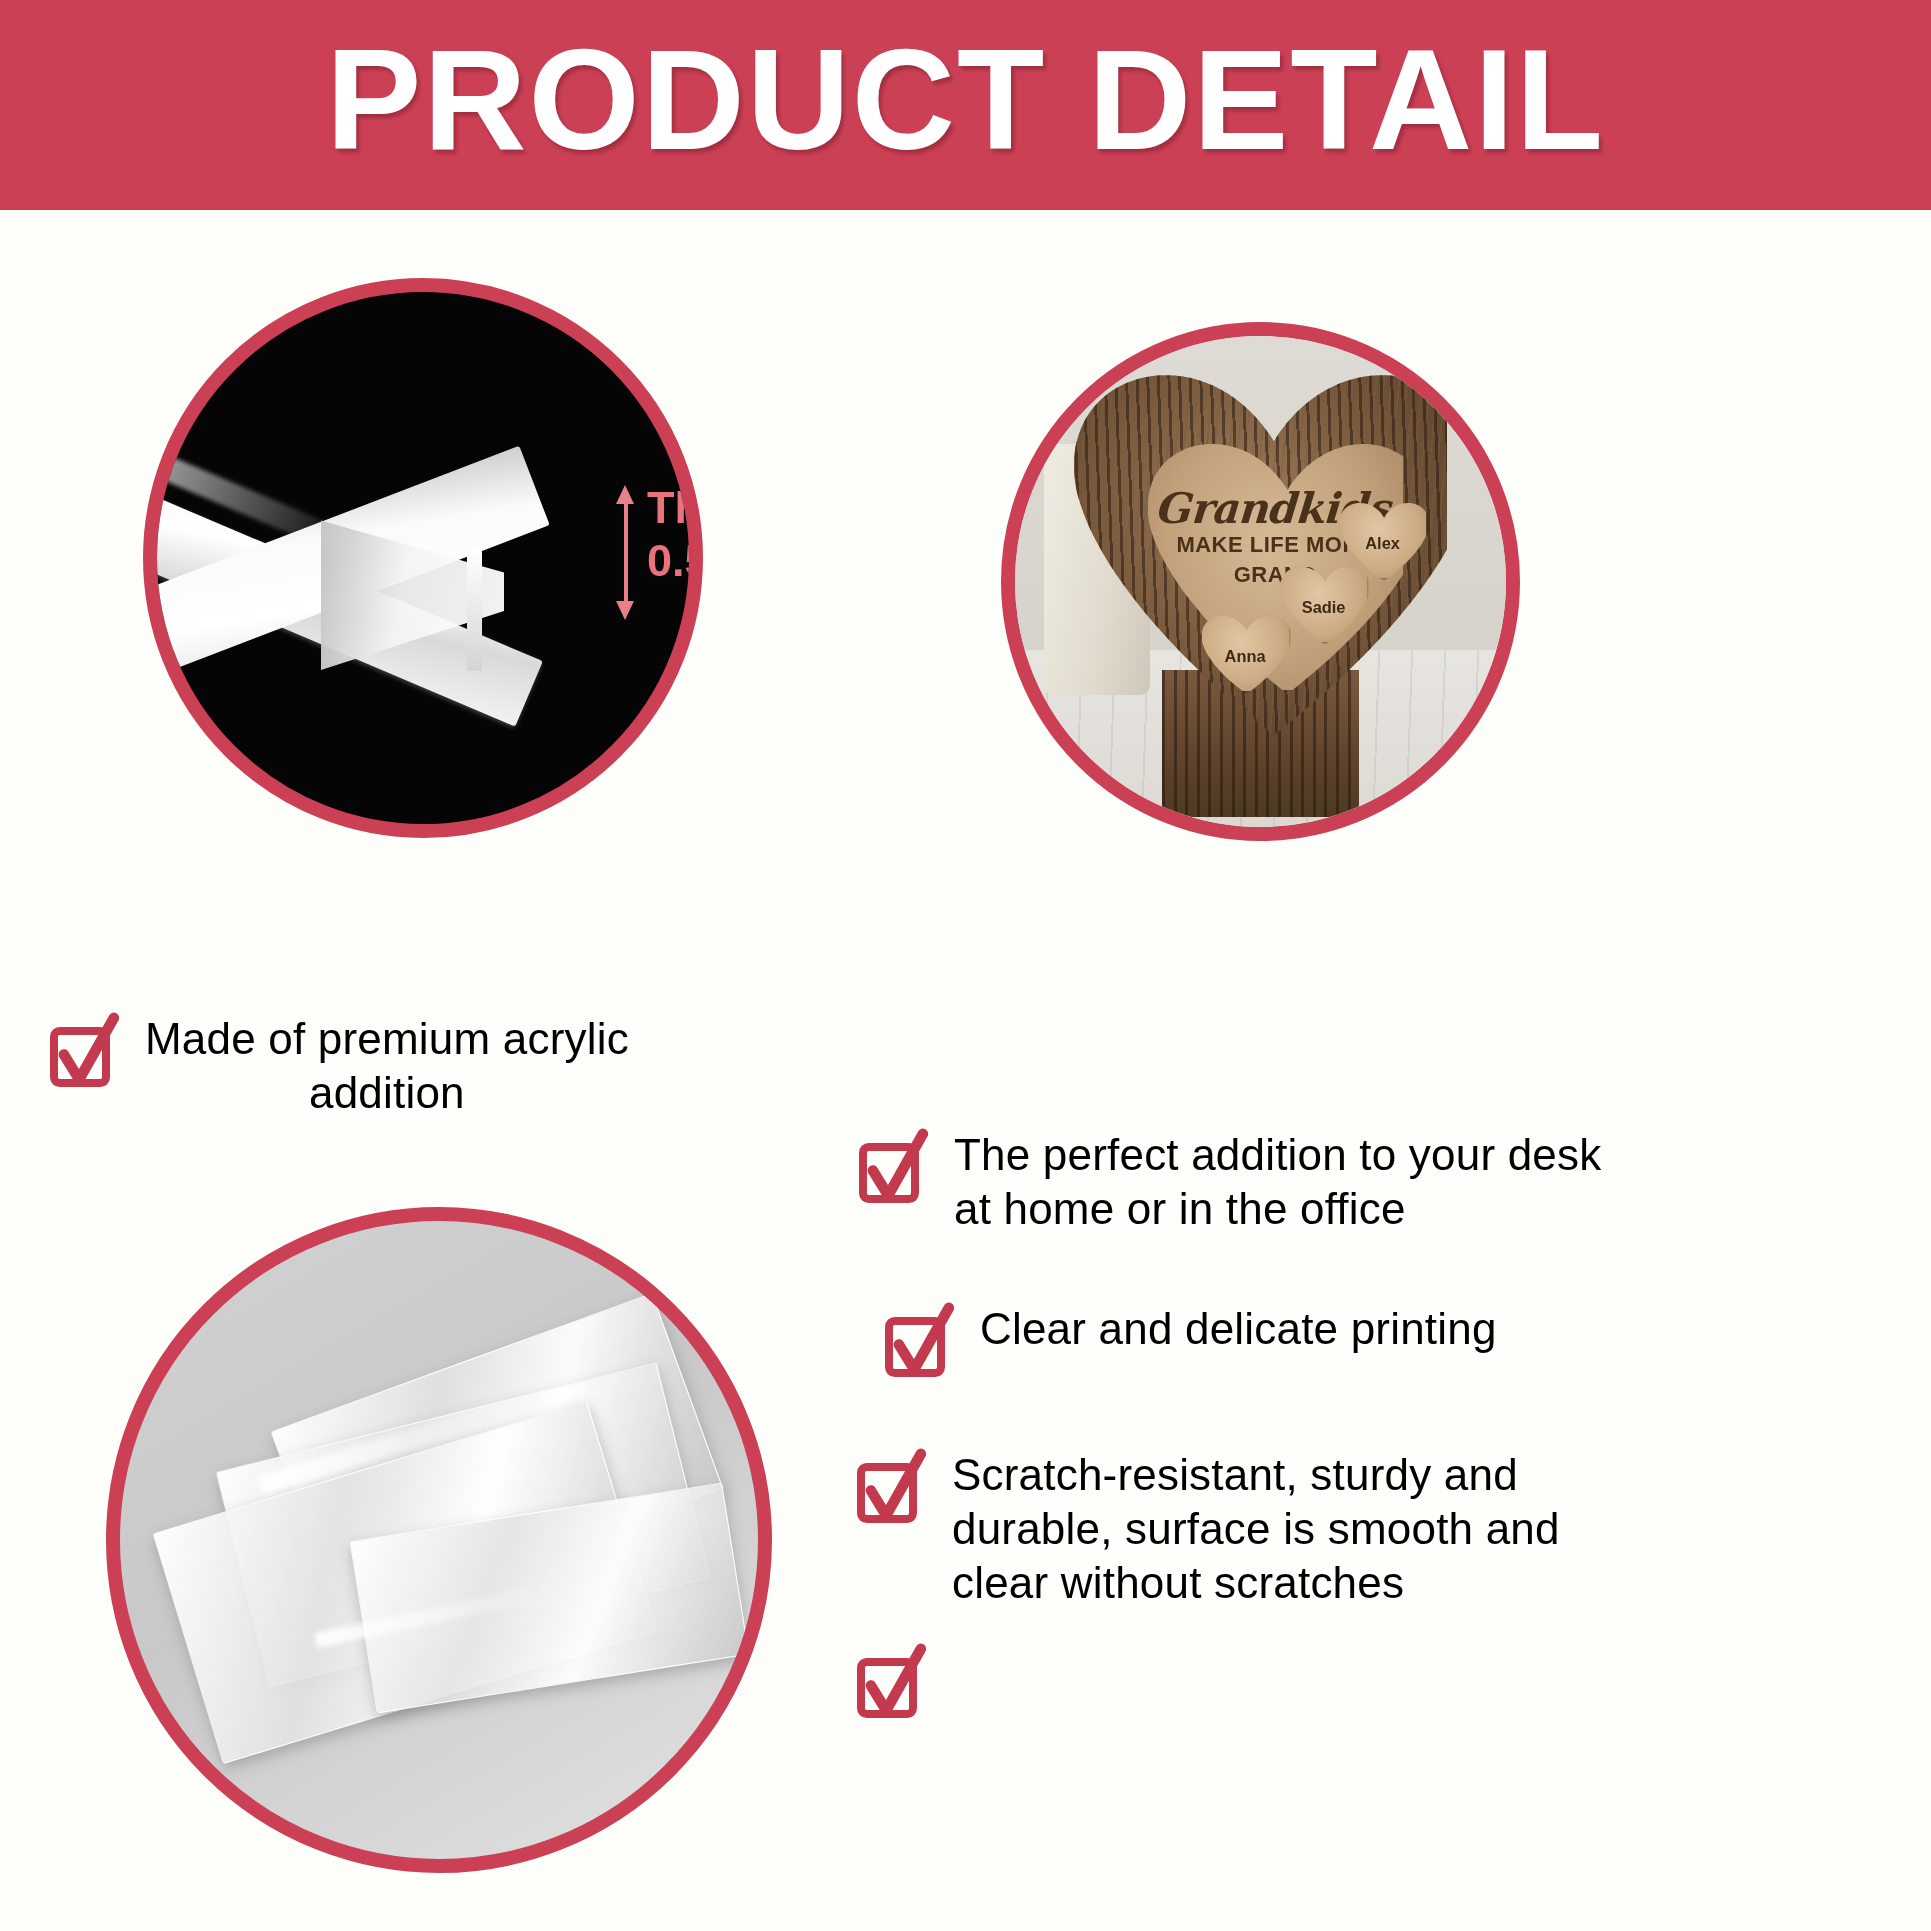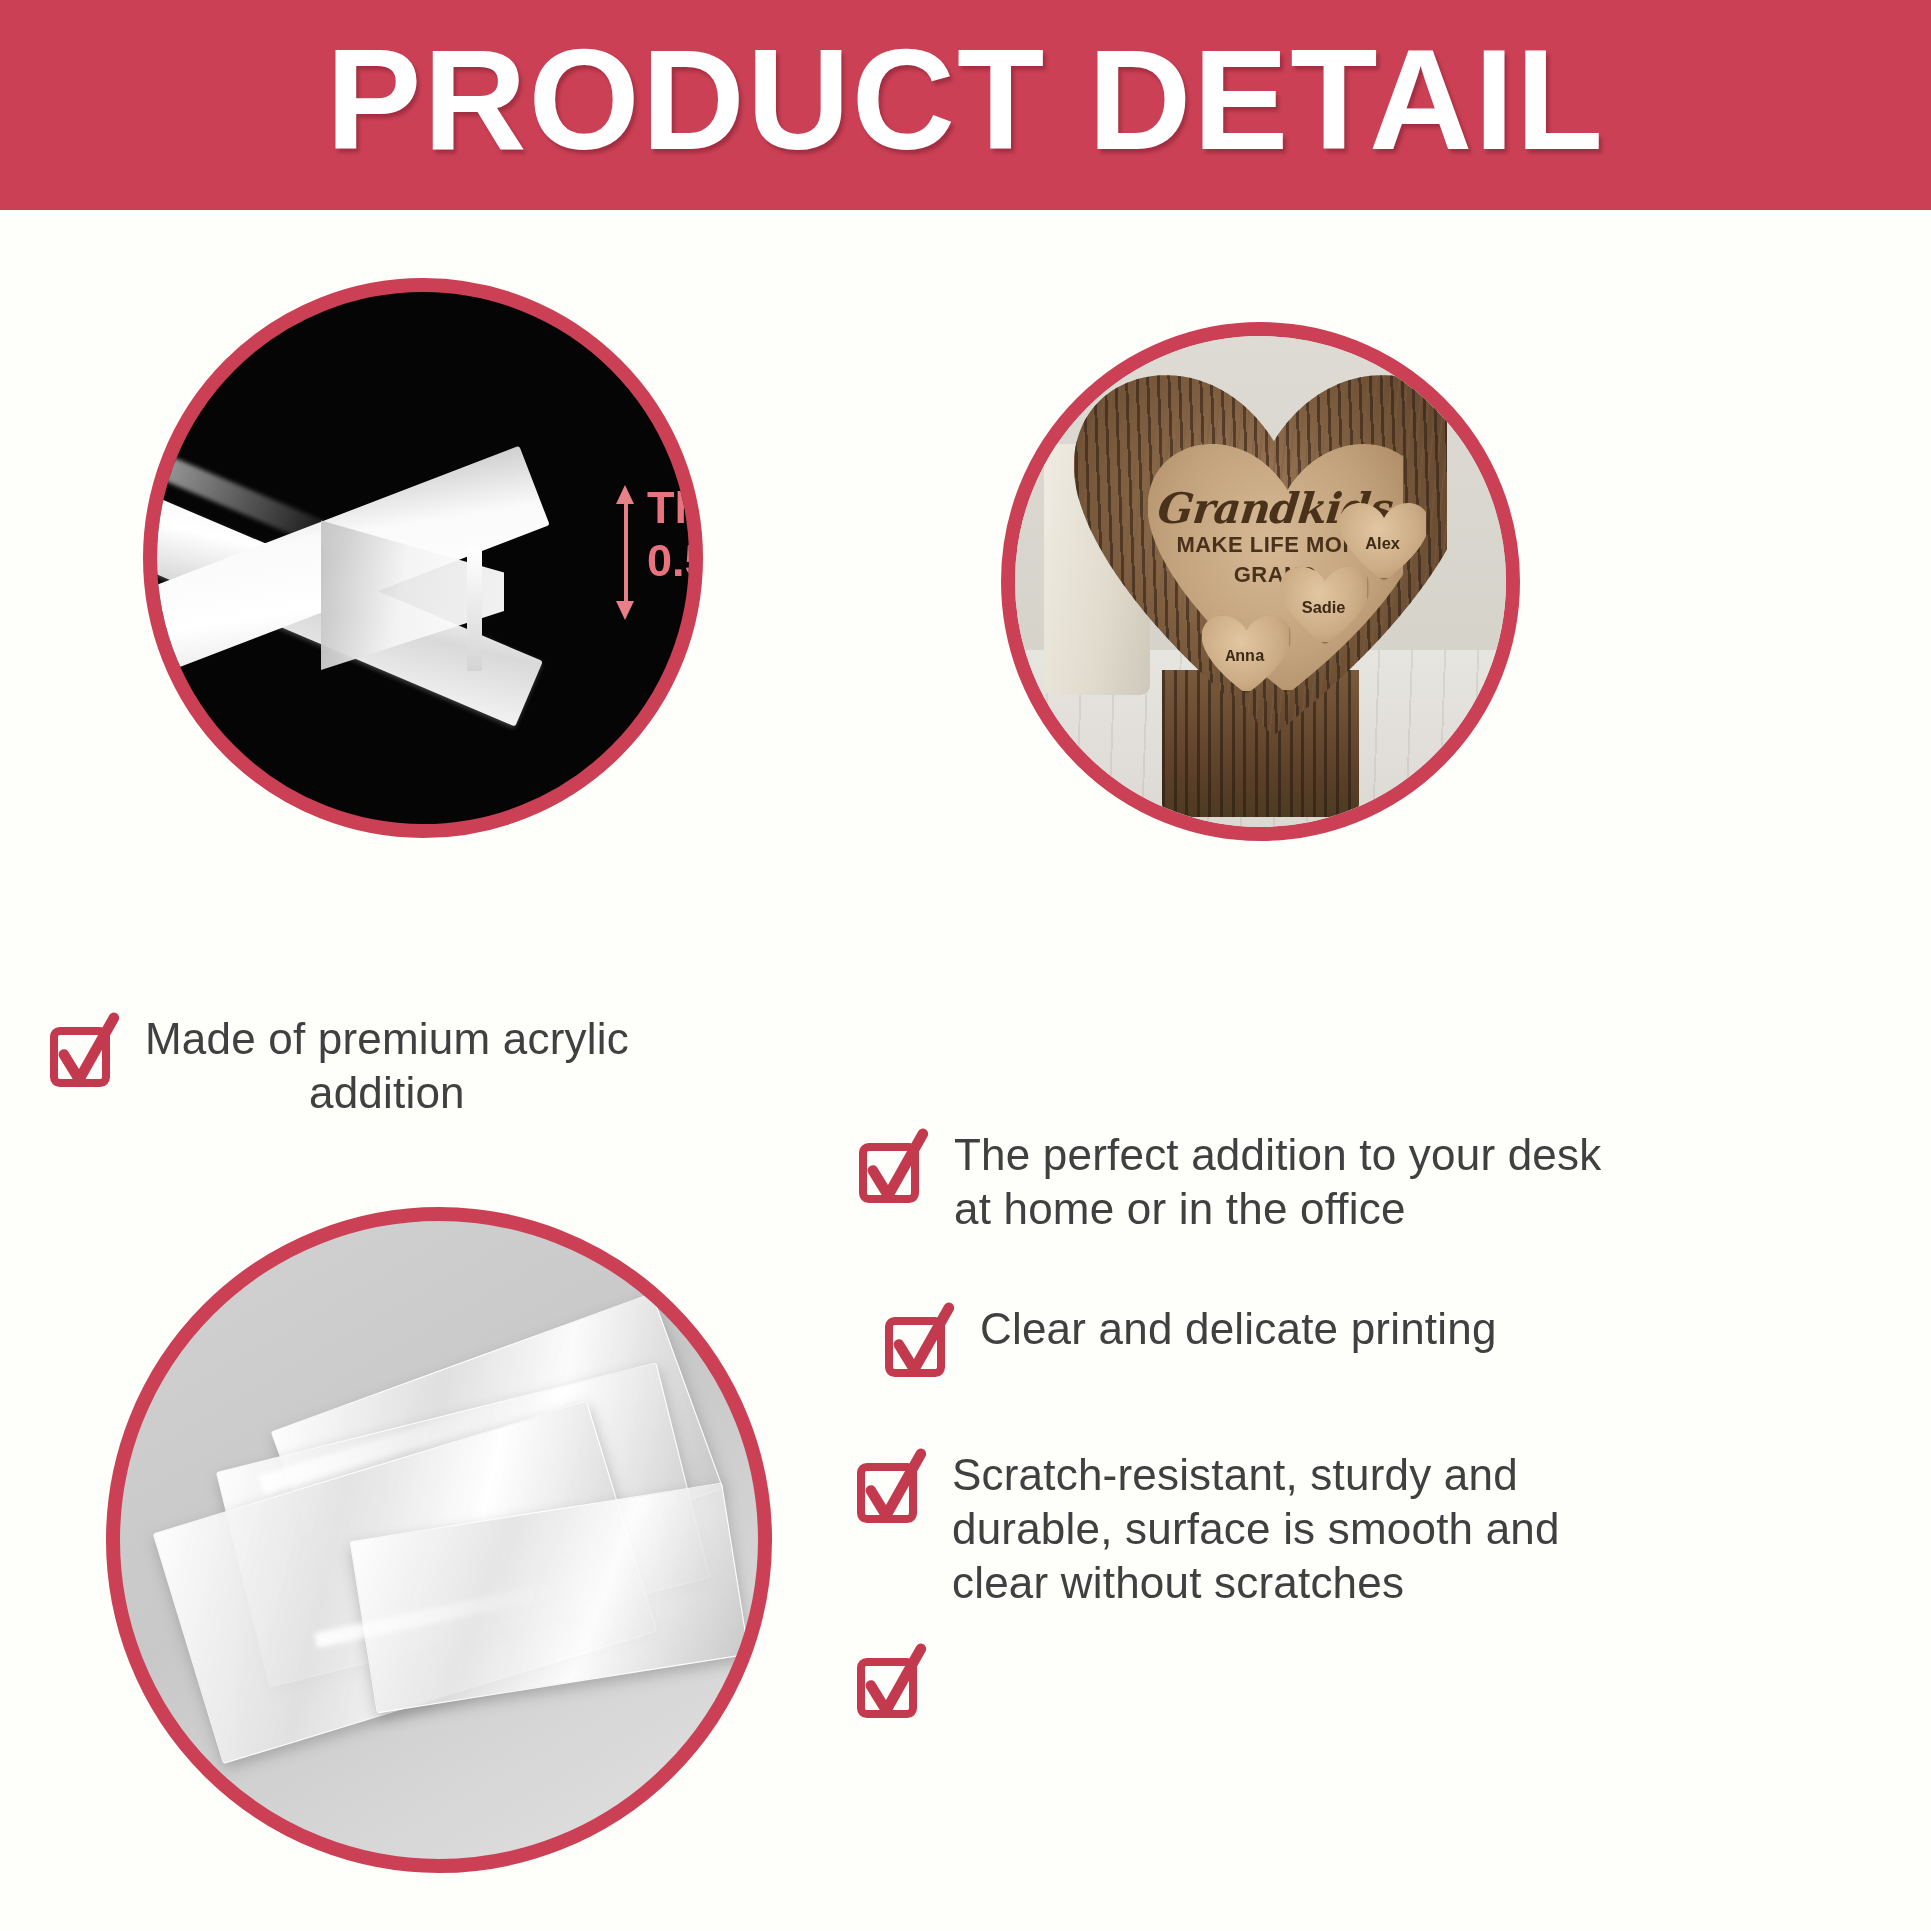--- a/index.html
+++ b/index.html
@@ -209,21 +209,21 @@
     font-size: 16.4px;
     color: #3e2a14;
     font-weight: 600;
     transform: translateY(2.9px);
   }
   .nh-shape {
     clip-path: path("M 45 78 C 14 56 0 34 0 21 C 0 7 10 0 21 0 C 32 0 41 7 45 15 C 49 7 58 0 69 0 C 80 0 90 7 90 21 C 90 34 76 56 45 78 Z");
   }
   #name-alex  { left: 66%; top: 34%; width: 87px; height: 75px; align-items: center; }
   #name-sadie { left: 54%; top: 47%; width: 87px; height: 75px; }
-  #name-anna  { left: 38%; top: 57%; width: 87px; height: 75px; font-family: Liberation Mono, monospace; }
+  #name-anna  { left: 38%; top: 57%; width: 87px; height: 75px; }
 
   
   #circle-sheets {
     left: 106px; top: 1207px;
     width: 666px; height: 666px;
     background: linear-gradient(150deg,#d2d2d2 0%, #c8c8c8 45%, #e2e2e2 100%);
   }
   .sheet {
     position: absolute;
     background: linear-gradient(120deg, rgba(255,255,255,.96) 0%, rgba(226,226,226,.88) 35%, rgba(255,255,255,.92) 62%, rgba(198,198,198,.85) 100%);
@@ -259,21 +259,21 @@
   }
   .check-icon .box {
     position: absolute;
     left: 0; top: 11.6px;
     width: 60px; height: 60px;
     border: 8.7px solid #C33A4F;
     border-radius: 9.7px;
   }
   .check-icon svg { position: absolute; left: 0; top: 0; overflow: visible; }
   .check-text {
-    color: #404040;
+    color: #000000;
     font-size: 44px;
     line-height: 1.23;
     font-weight: 400;
     letter-spacing: 0.2px;
   }
 
   #item-acrylic { left: 50px; top: 1012px; width: 714px; }
   #item-acrylic .check-text { text-align: left; }
   #item-acrylic .check-text .l2 { display: block; padding-left: 164px; }
 

